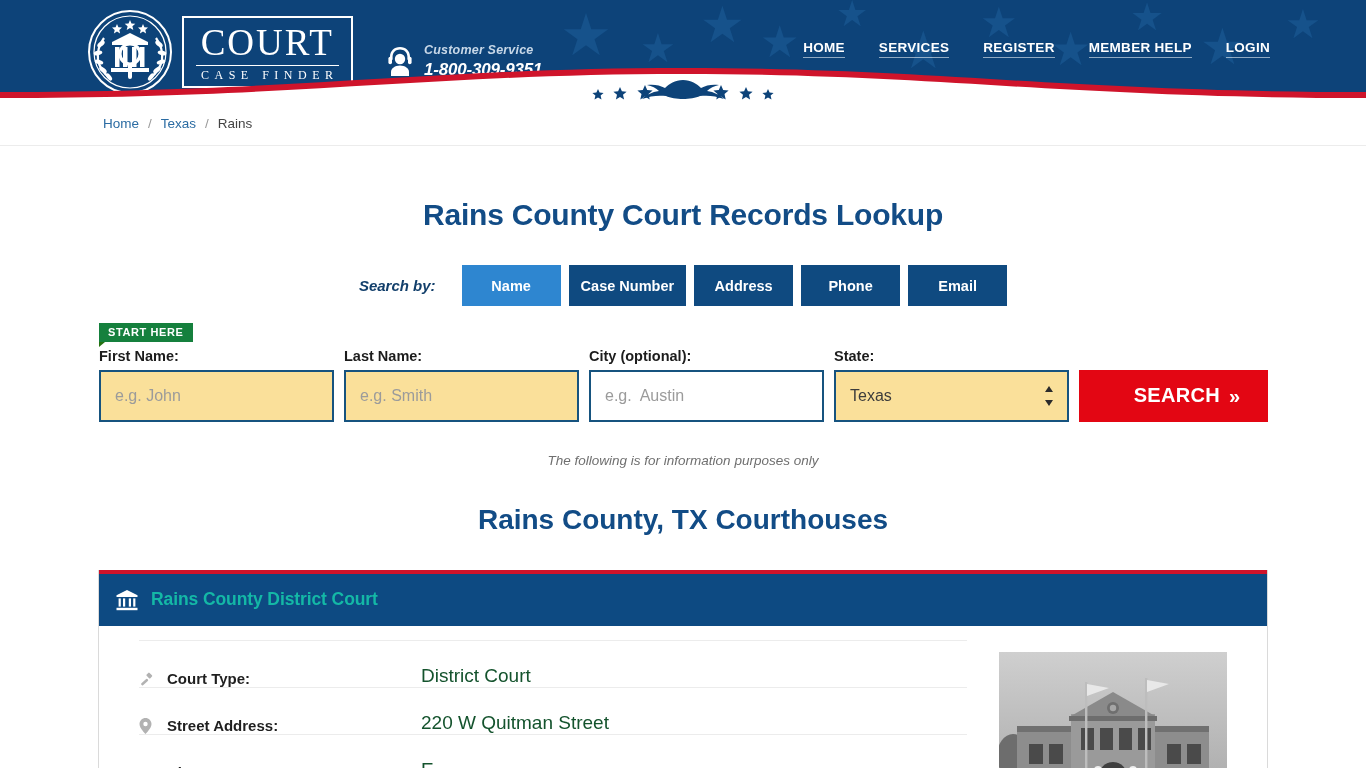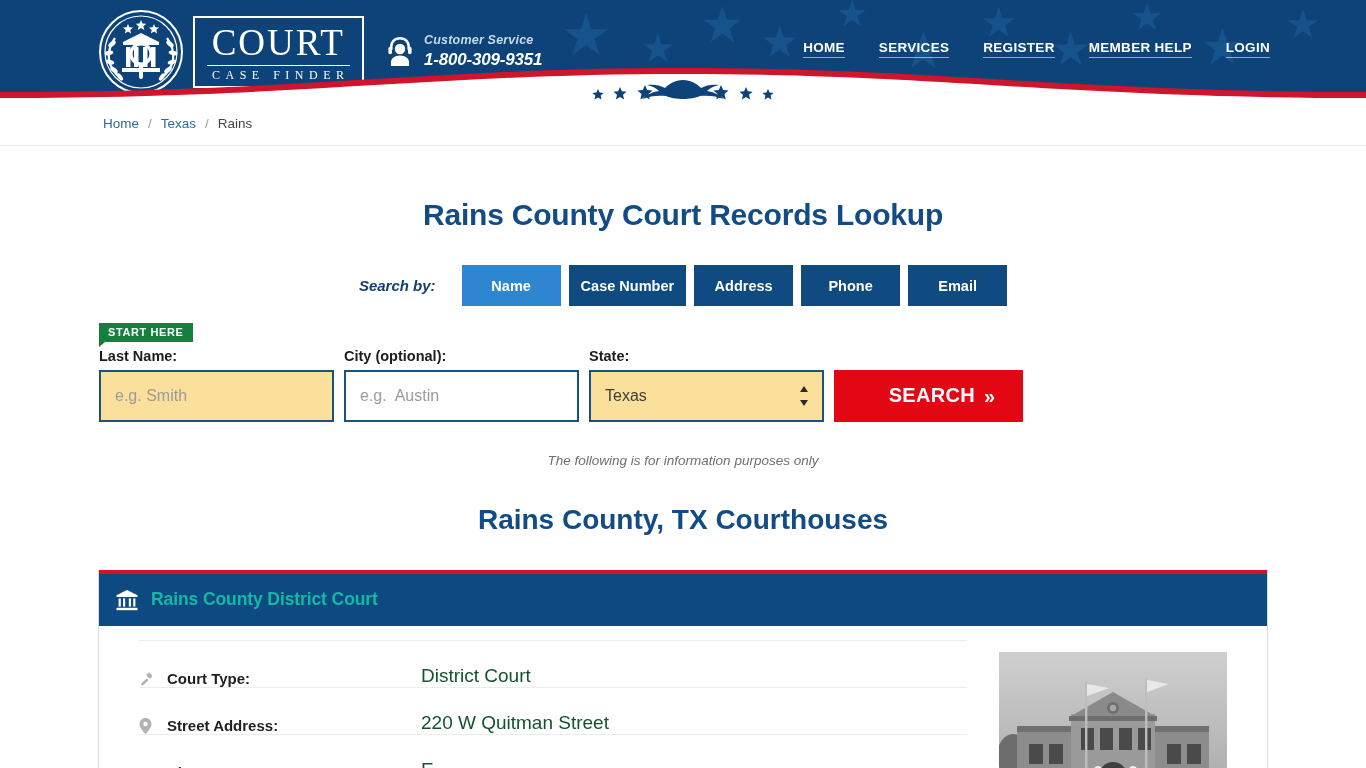--- a/index.html
+++ b/index.html
@@ -34,21 +34,21 @@
   .header-inner {
     position: relative;
     width: 1366px;
     height: 100px;
     z-index: 3;
   }
 
   
   .logo-wrap {
     position: absolute;
-    left: 95px; top: 8px;
+    left: 84px; top: 8px;
     display: flex;
     align-items: center;
     height: 88px;
   }
   .logo-seal { width: 92px; height: 88px; flex: none; }
   .logo-text-box {
     margin-left: 6px;
     border: 2px solid #ffffff;
     padding: 6px 12px 5px 12px;
     text-align: center;
@@ -70,21 +70,21 @@
     font-family: "Liberation Serif", serif;
     font-size: 12px;
     letter-spacing: 5.5px;
     line-height: 1;
     padding-left: 5px;
   }
 
   
   .cs-block {
     position: absolute;
-    left: 385px; top: 33px;
+    left: 385px; top: 43px;
     display: flex;
     align-items: center;
     gap: 9px;
   }
   .cs-icon { width: 30px; height: 34px; flex: none; }
   .cs-label {
     color: #c8d8e8;
     font-size: 12.5px;
     font-weight: bold;
     font-style: italic;
@@ -508,20 +508,24 @@
     <button class="tab">Case Number</button>
     <button class="tab">Address</button>
     <button class="tab">Phone</button>
     <button class="tab">Email</button>
   </div>
 
   <div class="form-area">
     <div class="start-here">START HERE</div>
 
     <div class="form-row">
+      <div class="field f-first hl">
+        <label class="field-label">First Name:</label>
+        <input type="text" placeholder="e.g. John" style="">
+      </div>
 
       <div class="field f-last hl">
         <label class="field-label">Last Name:</label>
         <input type="text" placeholder="e.g. Smith" style="">
       </div>
 
       <div class="field f-city">
         <label class="field-label">City (optional):</label>
         <input type="text" class="plain" placeholder="e.g.  Austin" style="">
       </div>

